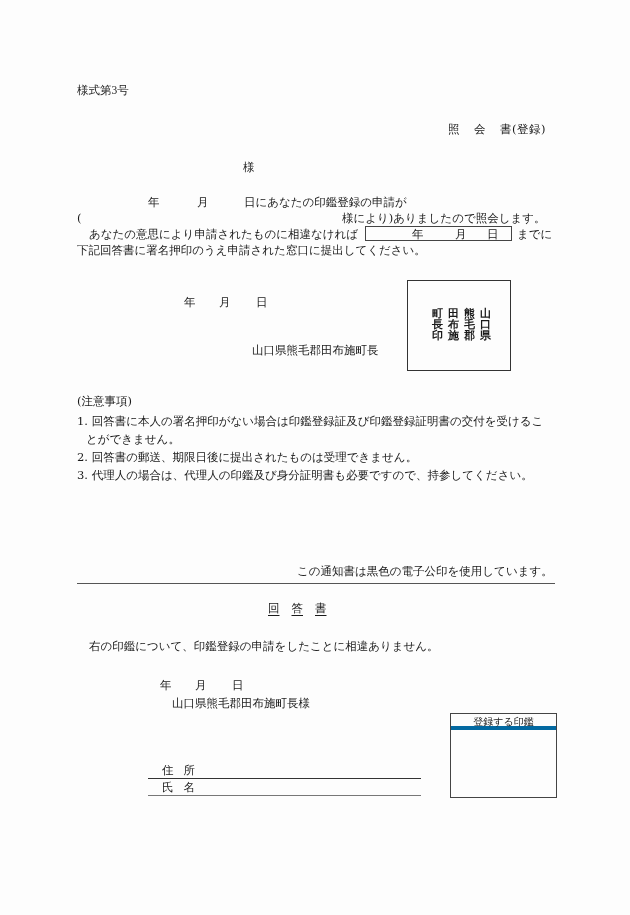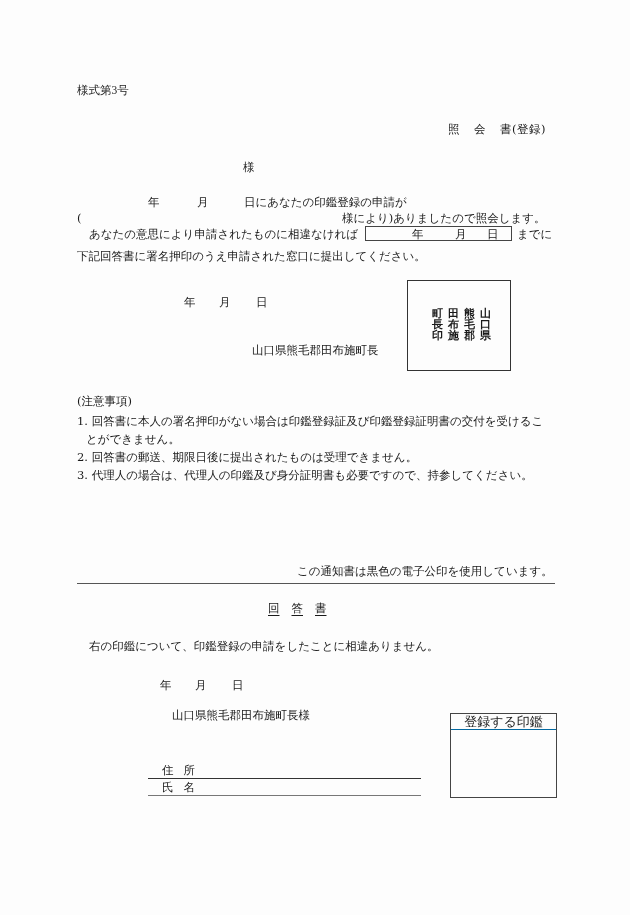--- a/index.html
+++ b/index.html
@@ -17,21 +17,21 @@
     .p1 span { position: absolute; top: 0; }
     .p2-open { left: 77px; top: 213px; }
     .p2-rest { left: 342px; top: 213px; }
     .p3 { left: 89px; top: 229px; }
     .deadline-box {
       position: absolute; left: 365px; top: 226px; width: 147px; height: 15px;
       border: 1px solid #444; box-sizing: border-box;
     }
     .deadline-box span { position: absolute; top: 2px; }
     .p3-end { left: 517px; top: 229px; }
-    .p4 { left: 77px; top: 251px; text-align: right; }
+    .p4 { left: 77px; top: 245px; text-align: right; }
     .date2 span { position: absolute; top: 297px; }
     .mayor { left: 252px; top: 345px; }
     .stamp-box {
       position: absolute; left: 407px; top: 280px; width: 104px; height: 91px;
       border: 1px solid #333; box-sizing: border-box;
     }
     .stamp-inner {
       position: absolute; left: 23px; top: 27px;
       display: flex; flex-direction: row-reverse; gap: 3px;
       font-family: "DejaVu Sans", sans-serif; font-size: 11px; font-weight: bold; line-height: 11px;
@@ -47,28 +47,28 @@
     .sep {
       position: absolute; left: 77px; top: 583px; width: 478px; height: 0;
       border-top: 1px solid #555;
     }
     .reply-title {
       left: 268px; top: 603px; text-decoration: underline; text-underline-offset: 3px;
     }
     .reply-title .sp { display: inline-block; width: 12px; }
     .reply-body { left: 89px; top: 641px; }
     .date3 span { position: absolute; top: 680px; }
-    .to-mayor { left: 172px; top: 698px; margin-top: 12px; }
+    .to-mayor { left: 172px; top: 698px; }
     .seal-box {
       position: absolute; left: 450px; top: 713px; width: 107px; height: 85px;
       border: 1px solid #444; box-sizing: border-box;
     }
     .seal-head {
-      height: 16px; border-bottom: 1px solid #0369a1; box-sizing: border-box;
-      text-align: center; font-size: 13px; line-height: 15px;
+      height: 16px; border-bottom: 4px solid #0369a1; box-sizing: border-box;
+      text-align: center; font-size: 10px; line-height: 15px;
     }
     .addr-label { left: 162px; top: 765px; }
     .name-label { left: 162px; top: 782px; }
     .label-sp { display: inline-block; width: 10px; }
     .line1 { position: absolute; left: 148px; top: 778px; width: 273px; border-top: 1px solid #333; }
     .line2 { position: absolute; left: 148px; top: 795px; width: 273px; border-top: 1px solid #777; }
   </style>
 </head>
 <body>
 

